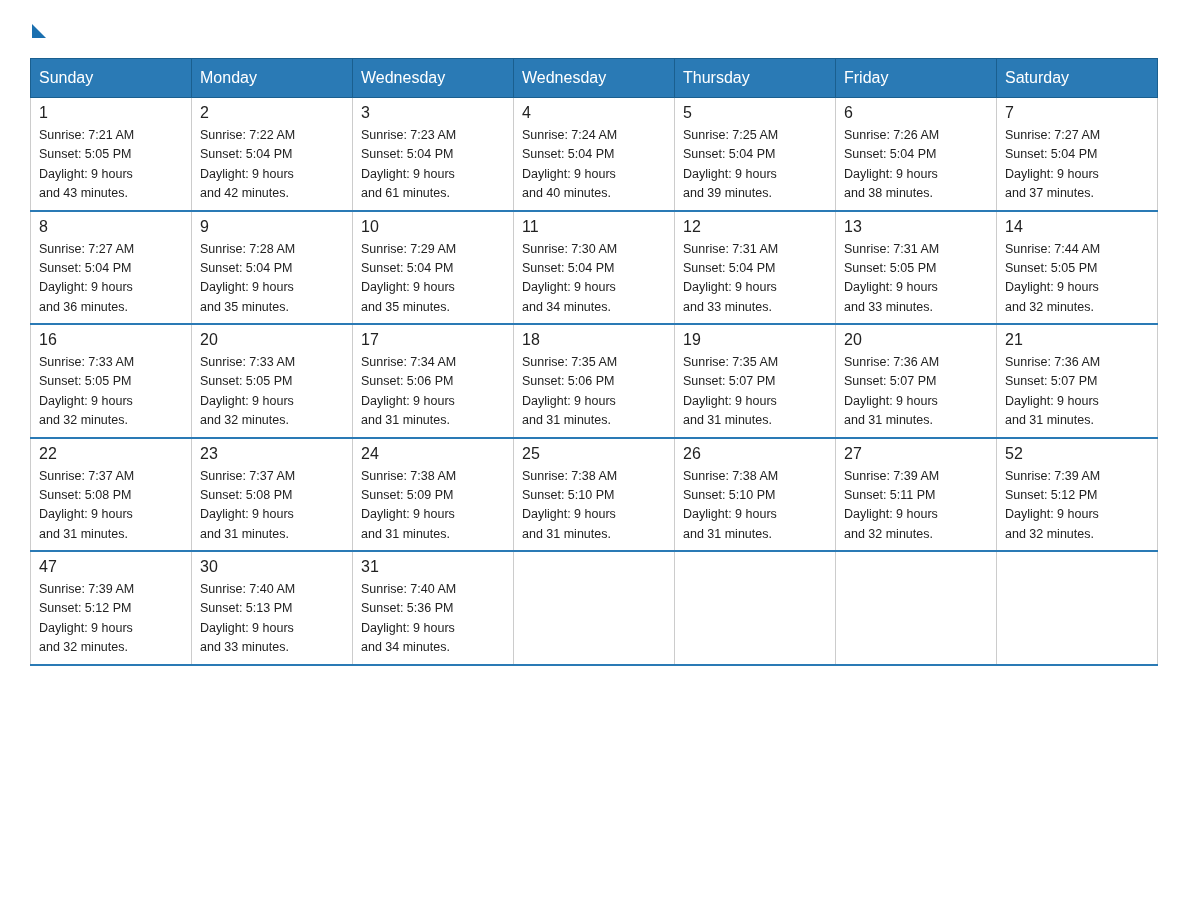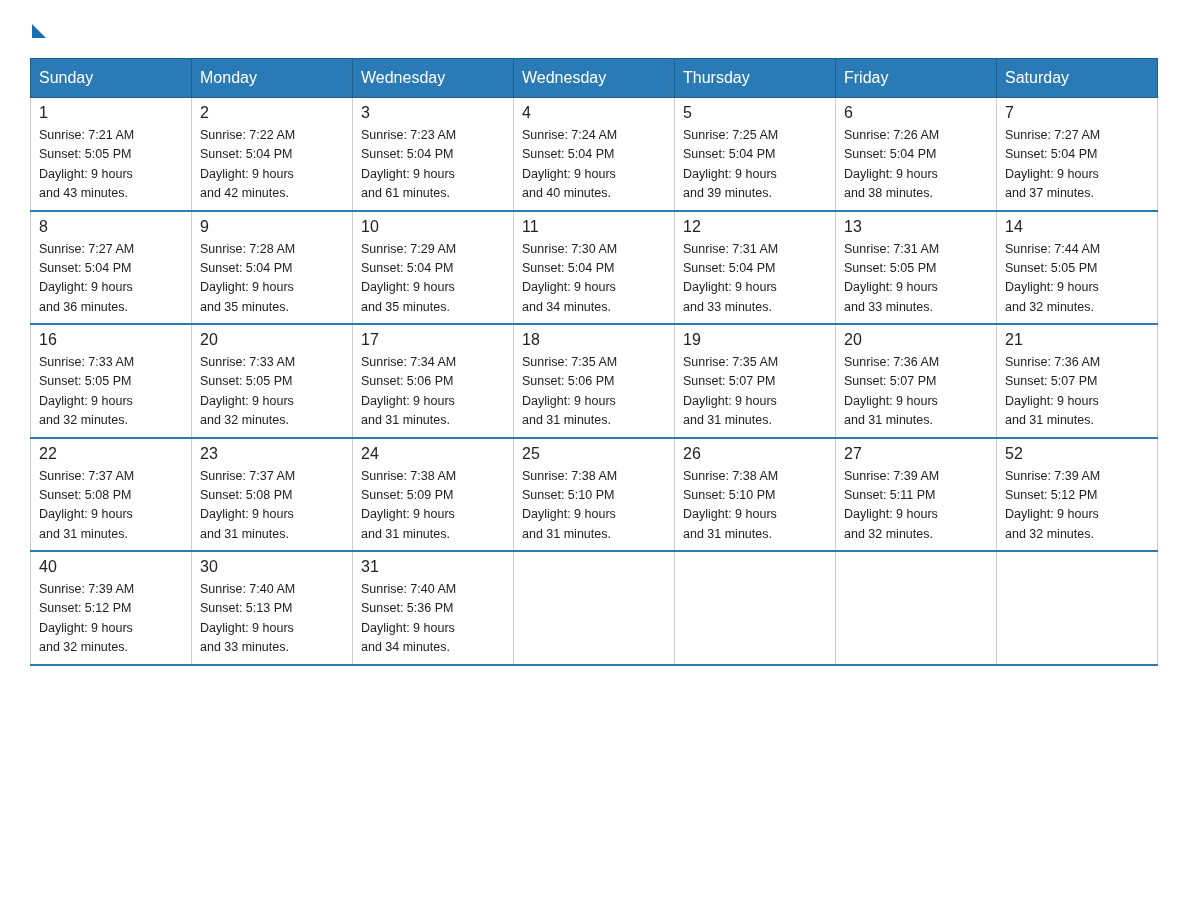--- a/index.html
+++ b/index.html
@@ -382,21 +382,21 @@
           <div class="day-info">
             <span>Sunrise: 7:39 AM</span><br>
             <span>Sunset: 5:12 PM</span><br>
             <span>Daylight: 9 hours</span><br>
             <span>and 32 minutes.</span>
           </div>
         </td>
       </tr>
       <tr>
         <td>
-          <span class="day-number">40</span>
+          <span class="day-number">47</span>
           <div class="day-info">
             <span>Sunrise: 7:39 AM</span><br>
             <span>Sunset: 5:12 PM</span><br>
             <span>Daylight: 9 hours</span><br>
             <span>and 32 minutes.</span>
           </div>
         </td>
         <td>
           <span class="day-number">30</span>
           <div class="day-info">

